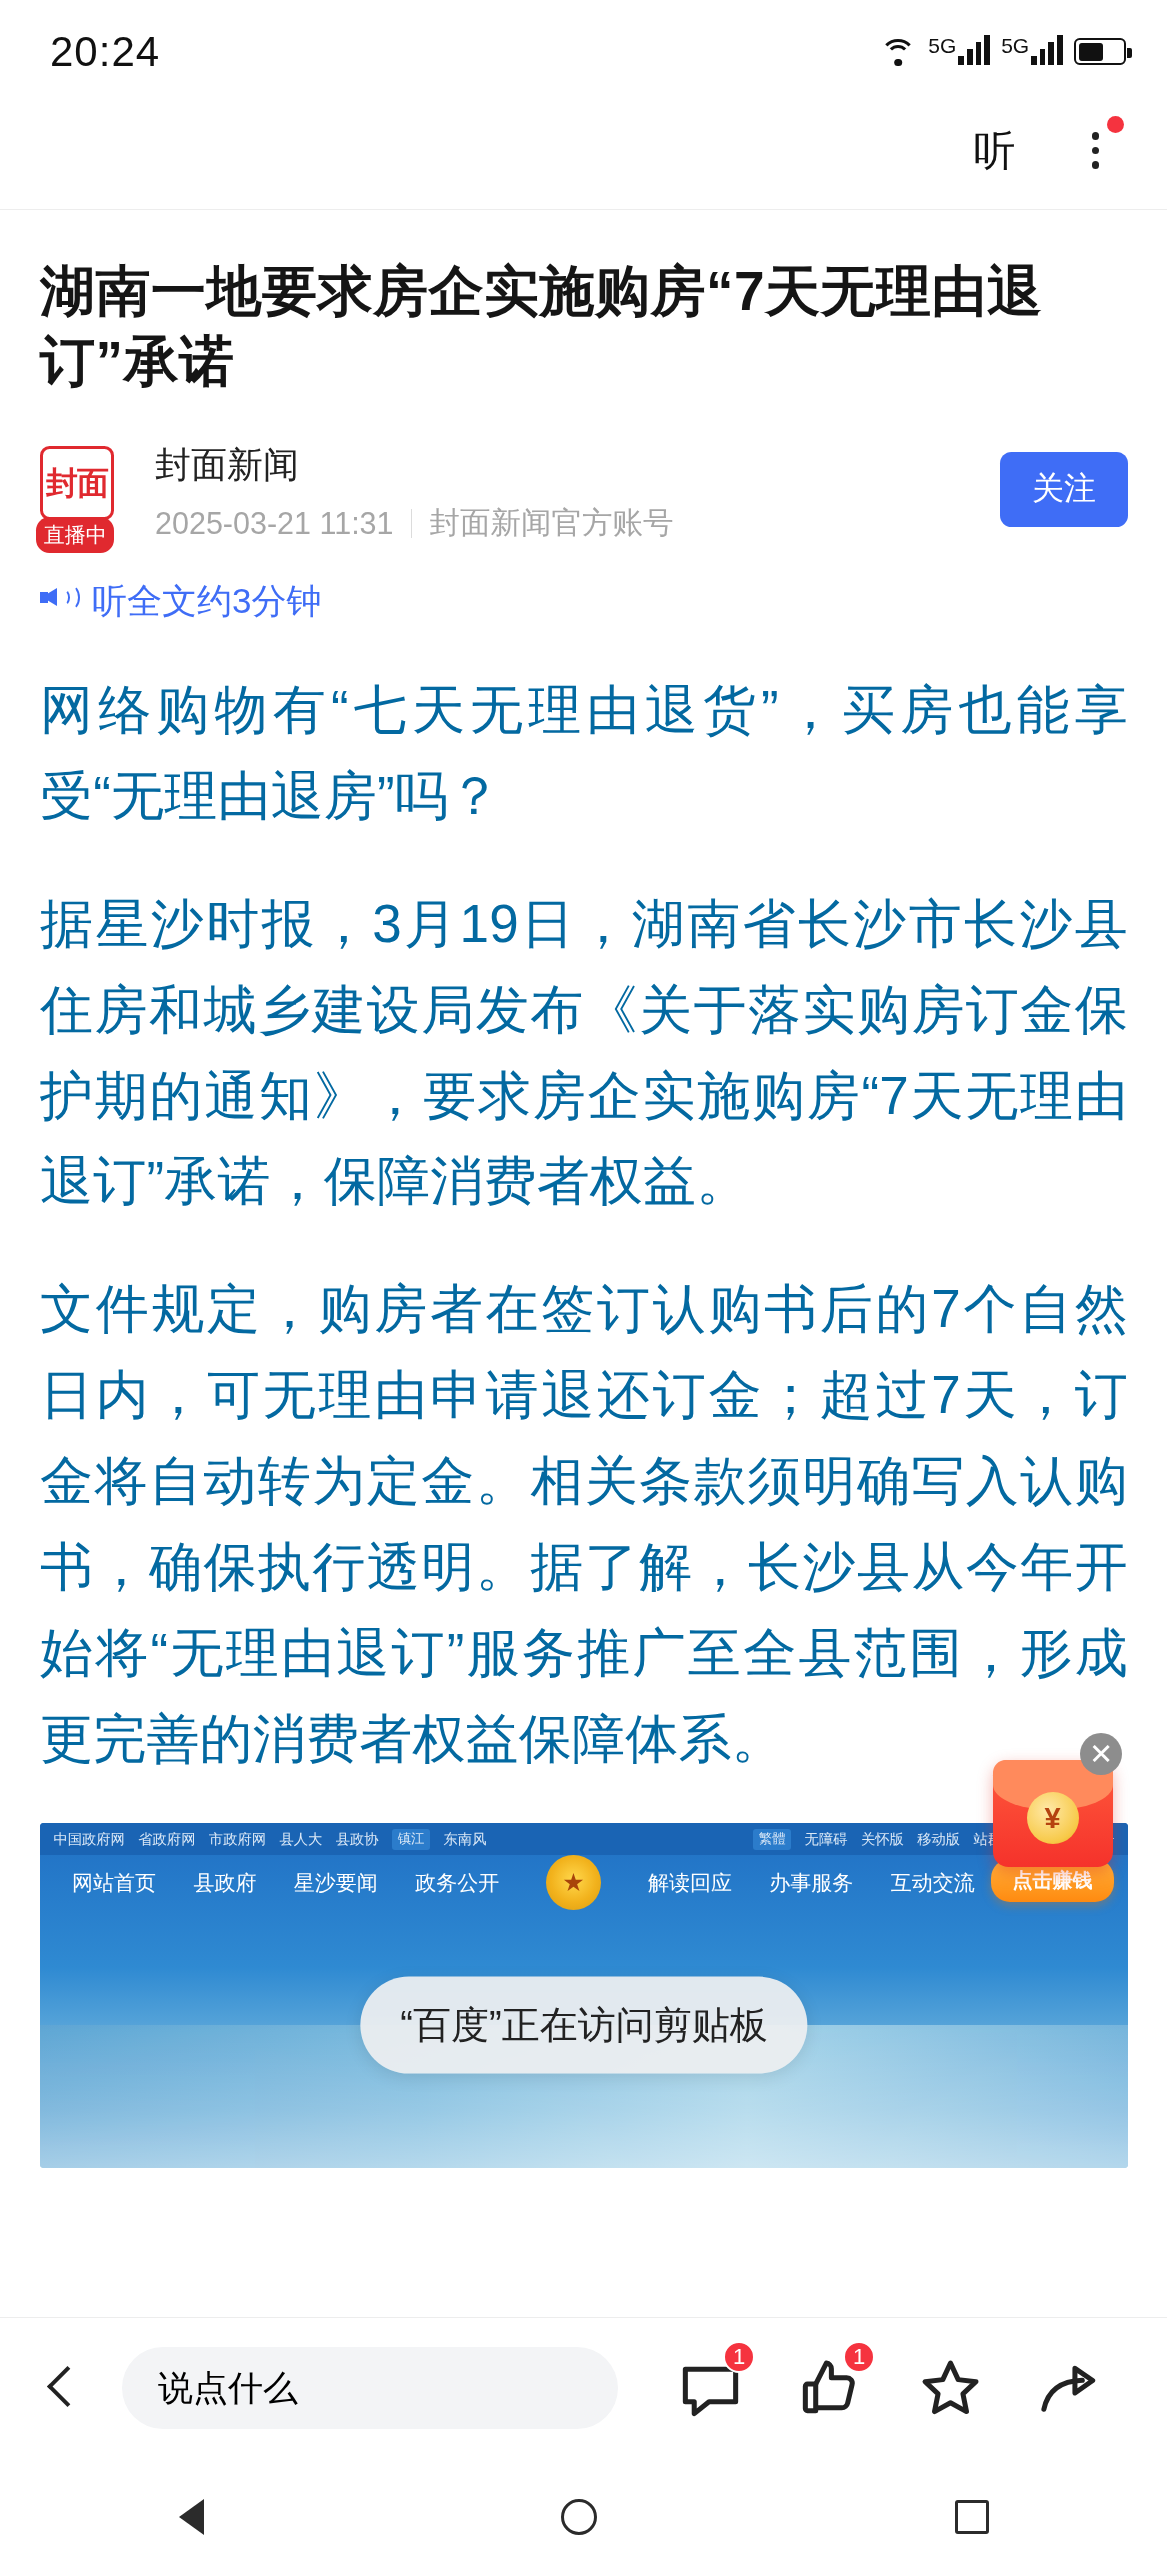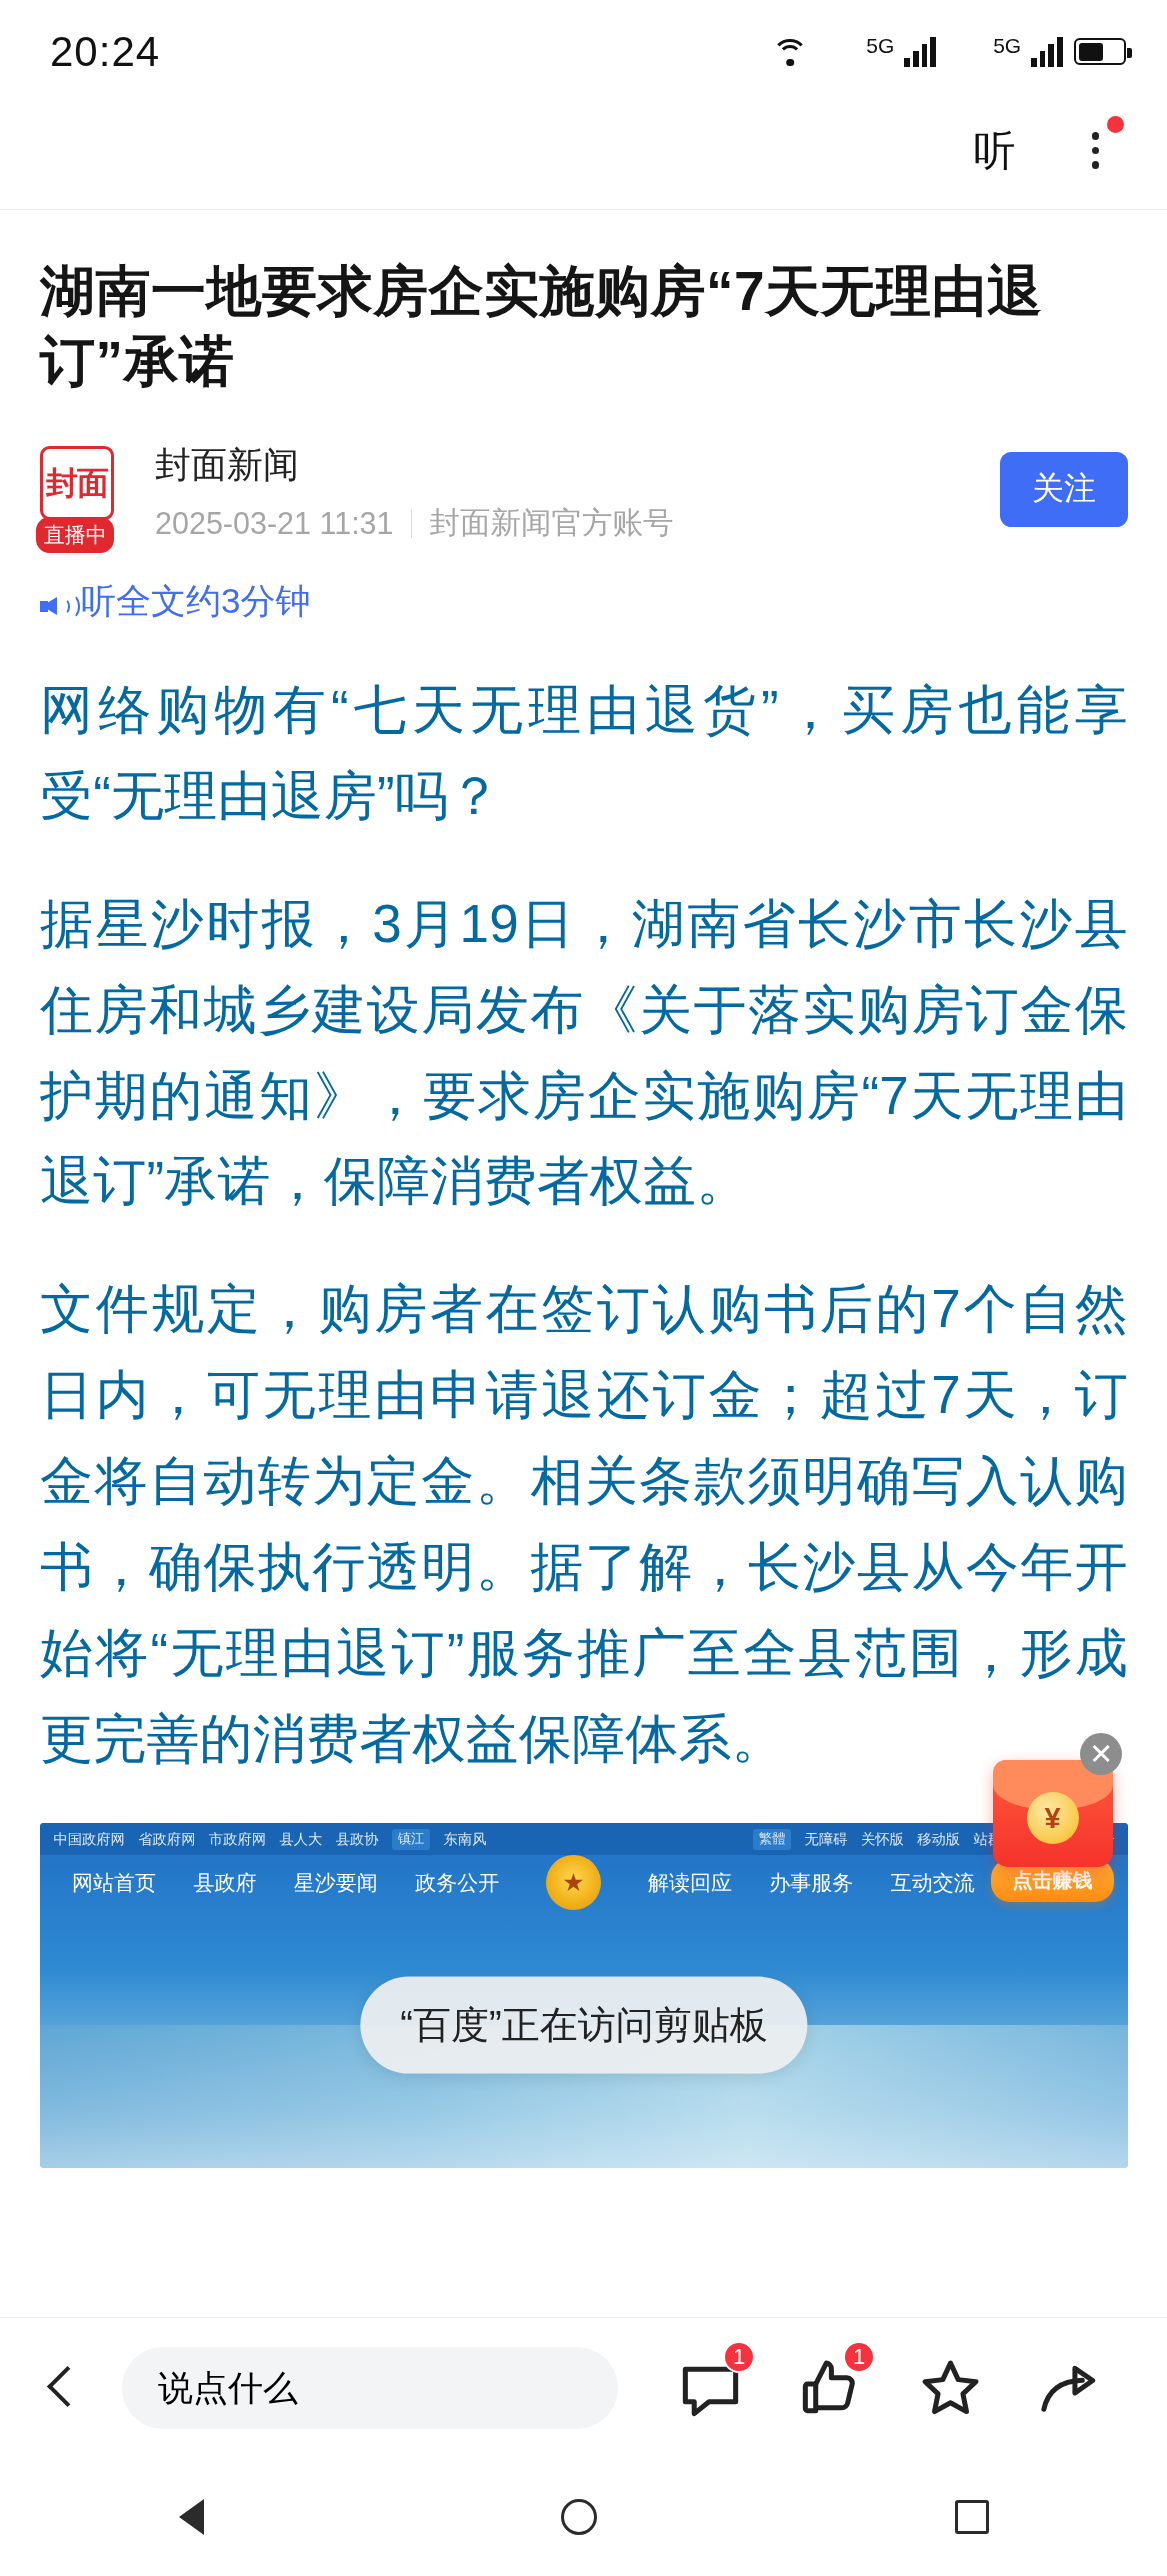--- a/index.html
+++ b/index.html
@@ -43,21 +43,21 @@
     left: 50%;
     transform: translateX(-50%);
   }
   .wifi-icon span:nth-child(1) { width: 36px; height: 36px; top: 1.9px; }
   .wifi-icon span:nth-child(2) { width: 23px; height: 23px; top: 8.6px; }
   .wifi-dot {
     position: absolute;
     width: 7.6px; height: 7.6px; border-radius: 50%;
     background: #111; bottom: 1px; left: 50%; transform: translateX(-50%);
   }
-  .sig-group { display: flex; align-items: center; gap: 10px; margin-left: 46px; }
+  .sig-group { display: flex; align-items: flex-start; gap: 2px; }
   .sig-label { font-size: 21px; line-height: 1; margin-bottom: 13.4px; color:#111; }
   .bars { display: flex; align-items: flex-end; gap: 2.9px; height: 30.5px; }
   .bars i { width: 5.7px; background: #111; display: block; }
   .bars i:nth-child(1) { height: 9.5px; }
   .bars i:nth-child(2) { height: 16px; }
   .bars i:nth-child(3) { height: 23px; }
   .bars i:nth-child(4) { height: 30px; }
   .battery {
     width: 52px; height: 27px; border: 2.9px solid #111; border-radius: 5.7px;
     position: relative; display: flex; align-items: center; padding: 2.9px;
@@ -158,22 +158,22 @@
     background: #3f6df6;
     color: #fff;
     font-size: 32px;
     border-radius: 11.4px;
     padding: 15.3px 32px;
     margin-top: 11.4px;
   }
 
   .audio-row {
     display: flex;
-    align-items: flex-end;
-    gap: 3px;
+    align-items: flex-start;
+    gap: 14px;
     margin-top: 34px;
     color: #3f6df6;
     font-size: 35px;
   }
   .speaker-icon { width: 38px; height: 38px; position: relative; flex: 0 0 38px; }
   .speaker-icon .body {
     position: absolute; left: 1.9px; top: 9.5px;
     width: 0; height: 0;
     border-top: 9.5px solid transparent;
     border-bottom: 9.5px solid transparent;

